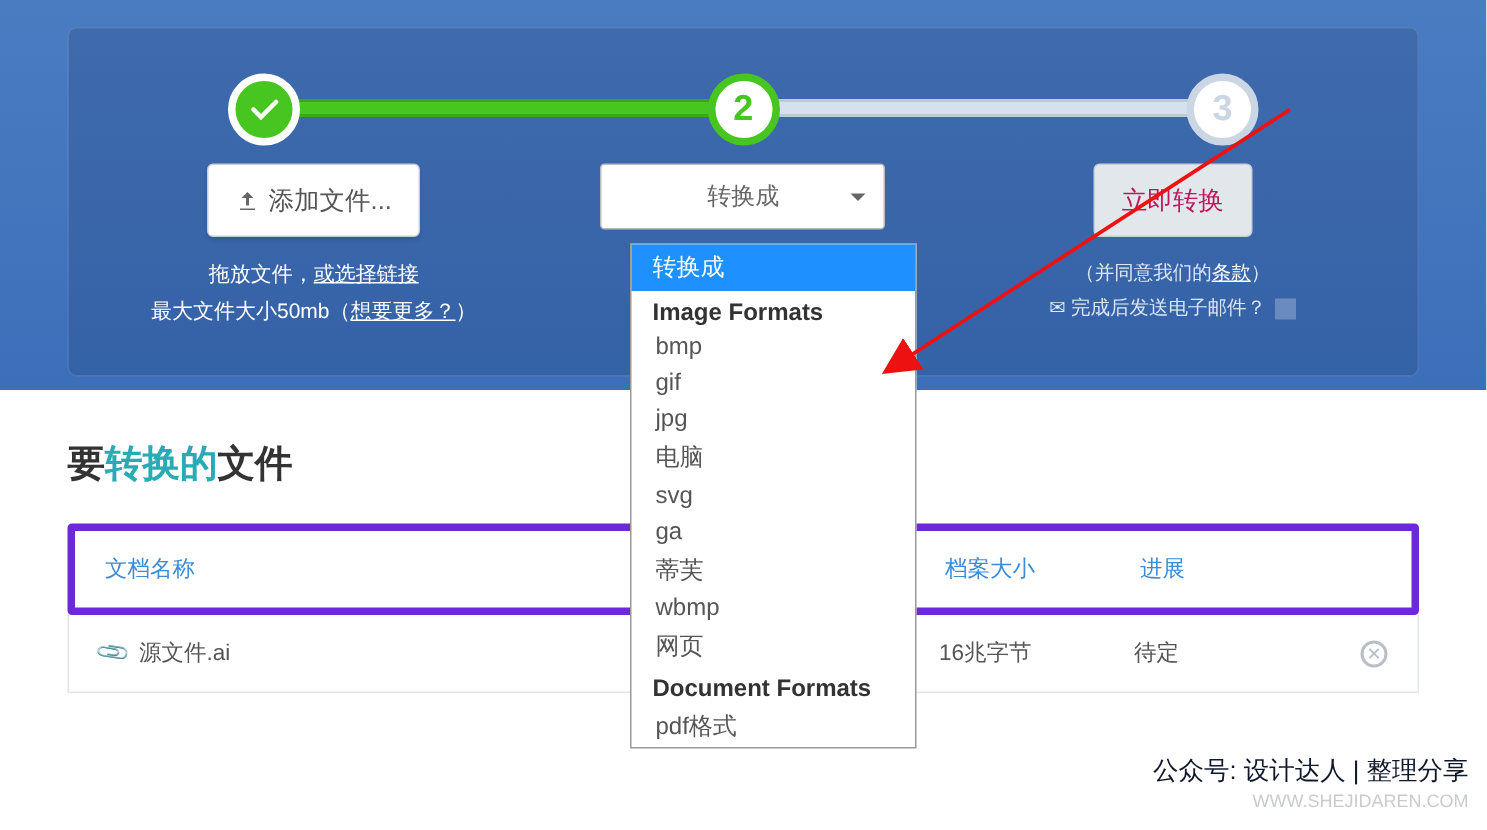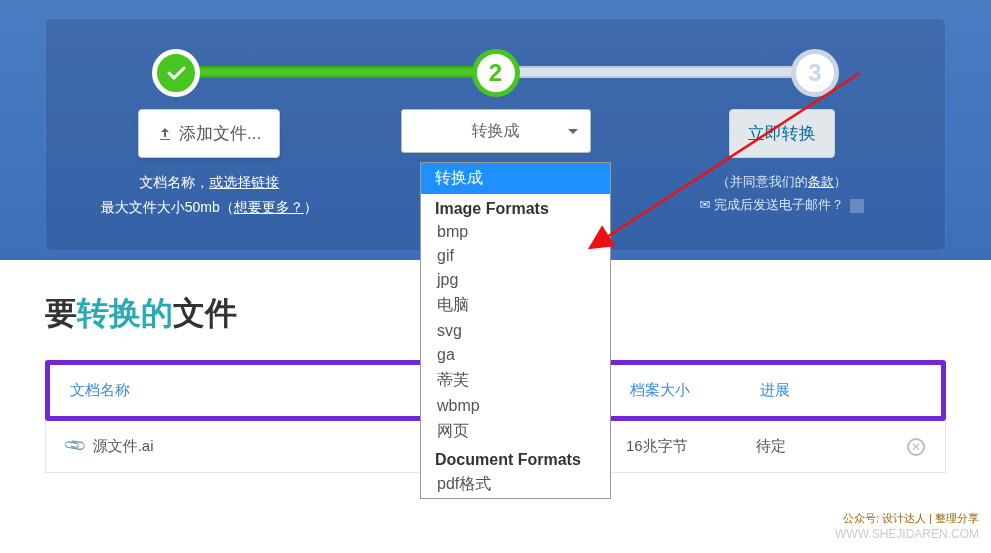--- a/index.html
+++ b/index.html
@@ -7,47 +7,47 @@
 .top-panel{height:260px;background:linear-gradient(180deg,#4a7cc2 0%,#3c6fb9 100%);padding:18px 45px 0;position:relative}
 .inner-panel{background:rgba(30,60,110,.25);border-radius:6px;padding:30px 40px 30px;border:1px solid rgba(255,255,255,.12)}
 .progress-track{position:relative;height:40px;margin:0 90px 20px}
 .bar{position:absolute;top:17px;height:12px;border-radius:6px}
 .bar-green{left:0;width:50%;background:#47c520;border:2px solid #3aa916}
 .bar-gray{left:50%;right:0;background:#d6e1ef;border:2px solid #bcc9d9}
 .step{position:absolute;top:0;width:48px;height:48px;border-radius:50%;display:flex;align-items:center;justify-content:center;font-weight:bold;font-size:24px}
 .step-done{left:-24px;background:#47c520;border:5px solid #fff;color:#fff}
 .step-2{left:50%;margin-left:-24px;background:#fff;border:5px solid #47c520;color:#47c520}
 .step-3{right:-24px;background:#fff;border:5px solid #cbd6e4;color:#cbd6e4}
-.columns{display:flex;justify-content:flex-end;gap:40px}
+.columns{display:flex;justify-content:flex-start;gap:40px}
 .col{flex:1;text-align:center;color:#fff;font-size:14px}
 .btn{display:inline-flex;align-items:center;gap:6px;background:#fff;border:1px solid #c8cfd6;border-radius:4px;padding:12px 18px;font-size:17px;color:#555;cursor:pointer;box-shadow:0 2px 3px rgba(0,0,0,.12)}
-.btn-disabled{background:#e2e7ec;color:#0369a1;box-shadow:none}
+.btn-disabled{background:#e2e7ec;color:#be185d;box-shadow:none}
 .col p{margin-top:12px;line-height:1.8}
 .col a{color:#fff;}
 .select-box{width:190px;height:44px;background:#fff;border:1px solid #bbb;border-radius:3px;display:inline-flex;align-items:center;justify-content:center;font-size:16px;color:#666;position:relative;cursor:pointer}
 .select-box::after{content:'';position:absolute;right:12px;top:19px;border:5px solid transparent;border-top-color:#666}
 .right-small{font-size:13px;color:#dbe6f4;line-height:2}
 .checkbox{display:inline-block;width:14px;height:14px;background:rgba(255,255,255,.25);vertical-align:middle;margin-left:6px}
 .dropdown{position:absolute;left:420px;top:162px;width:191px;background:#fff;border:1px solid #999;z-index:5;font-size:16px}
 .dropdown .sel{background:#1e90ff;color:#fff;padding:5px 14px}
 .dropdown .group{font-weight:bold;color:#333;padding:6px 14px 2px}
 .dropdown .opt{padding:3px 14px 3px 16px;color:#555;cursor:pointer}
 .arrow{position:absolute;z-index:6;left:560px;top:68px}
-.section-title{padding:32px 45px 14px;font-size:32px;color:#333}
+.section-title{padding:32px 45px 14px;font-size:25px;color:#333}
 .section-title .teal{color:#29abb5}
 .table-head{margin:10px 45px 0;border:5px solid #6d28d9;border-radius:3px;display:flex;padding:16px 20px;color:#3b8bd6;font-size:15px}
 .table-row{margin:0 45px;border:1px solid #e1e6ea;border-top:0;display:flex;padding:16px 20px;color:#555;font-size:15px;align-items:center}
 .c-name{flex:0 0 560px}
 .c-size{flex:0 0 130px}
 .c-prog{flex:1}
 .c-x{flex:0 0 30px;text-align:right}
 .clip{color:#9aa5af;margin-right:8px;display:inline-block;transform:rotate(-40deg)}
 .x-icon{width:18px;height:18px;border:2px solid #b7bec5;border-radius:50%;display:inline-flex;align-items:center;justify-content:center;color:#b7bec5;font-size:12px;cursor:pointer}
 .watermark{position:absolute;right:12px;bottom:10px;text-align:right;font-size:12px;color:#c9ccce;line-height:1.4}
-.watermark .zh{font-size:11px;color:#a16207}
+.watermark .zh{font-size:17px;color:#0f172a}
 .upload-icon{width:16px;height:16px}
 </style>
 </head>
 <body>
 
 <div class="top-panel">
   <div class="inner-panel">
     <div class="progress-track">
       <div class="bar bar-green"></div>
       <div class="bar bar-gray"></div>
@@ -61,21 +61,21 @@
     </div>
     <div class="columns">
       <div class="col">
         <button class="btn">
           <svg class="upload-icon" viewBox="0 0 16 16">
               <path d="M8 2l4 4H9v5H7V6H4l4-4zM3 13h10v1H3z" fill="#666"></path>
             </svg>
           <span>添加文件...</span>
         </button>
         <p>
-          <span>文档名称，</span><a href="#">或选择链接</a><br>
+          <span>拖放文件，</span><a href="#">或选择链接</a><br>
           <span>最大文件大小50mb（</span><a href="#">想要更多？</a><span>）</span>
         </p>
       </div>
       <div class="col">
         <div class="select-box">
           <span>转换成</span>
         </div>
       </div>
       <div class="col">
         <button class="btn btn-disabled">立即转换</button>

